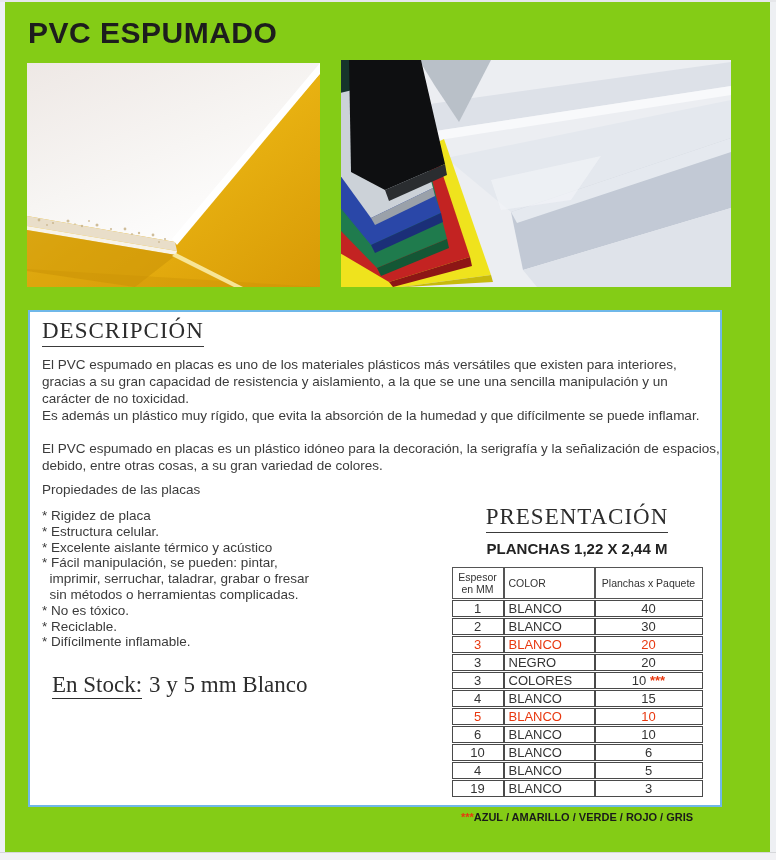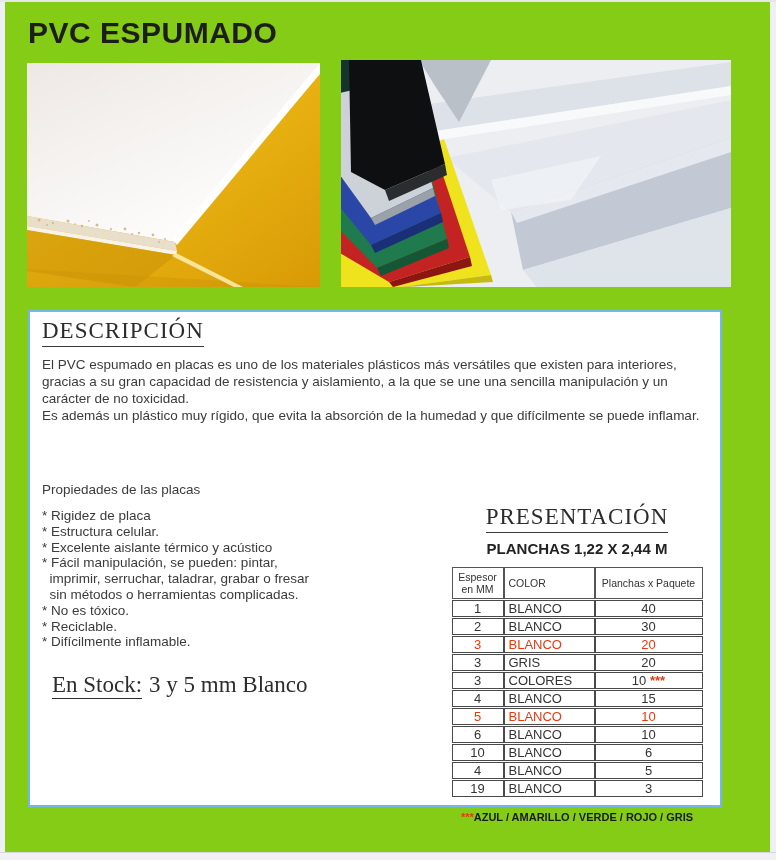--- a/index.html
+++ b/index.html
@@ -136,20 +136,24 @@
 
     <div class="h-serif desc-heading">DESCRIPCIÓN</div>
 
     <div class="para para-1">
         <div>El PVC espumado en placas es uno de los materiales plásticos más versátiles que existen para interiores,</div>
         <div>gracias a su gran capacidad de resistencia y aislamiento, a la que se une una sencilla manipulación y un</div>
         <div>carácter de no toxicidad.</div>
         <div>Es además un plástico muy rígido, que evita la absorción de la humedad y que difícilmente se puede inflamar.</div>
       </div>
 
+    <div class="para para-2">
+        <div>El PVC espumado en placas es un plástico idóneo para la decoración, la serigrafía y la señalización de espacios,</div>
+        <div>debido, entre otras cosas, a su gran variedad de colores.</div>
+      </div>
 
     <div class="props-title">Propiedades de las placas</div>
 
     <div class="props-list">
         <div>* Rigidez de placa</div>
         <div>* Estructura celular.</div>
         <div>* Excelente aislante térmico y acústico</div>
         <div>* Fácil manipulación, se pueden: pintar,</div>
         <div>&nbsp;&nbsp;imprimir, serruchar, taladrar, grabar o fresar</div>
         <div>&nbsp;&nbsp;sin métodos o herramientas complicadas.</div>
@@ -186,21 +190,21 @@
               <td class="c-col">BLANCO</td>
               <td class="c-qty"><span>30</span></td>
             </tr>
             <tr class="hl">
               <td class="c-esp">3</td>
               <td class="c-col">BLANCO</td>
               <td class="c-qty"><span>20</span></td>
             </tr>
             <tr>
               <td class="c-esp">3</td>
-              <td class="c-col">GRIS</td>
+              <td class="c-col">NEGRO</td>
               <td class="c-qty"><span>20</span></td>
             </tr>
             <tr>
               <td class="c-esp">3</td>
               <td class="c-col">COLORES</td>
               <td class="c-qty"><span>10</span><span class="note"> ***</span></td>
             </tr>
             <tr>
               <td class="c-esp">4</td>
               <td class="c-col">BLANCO</td>

